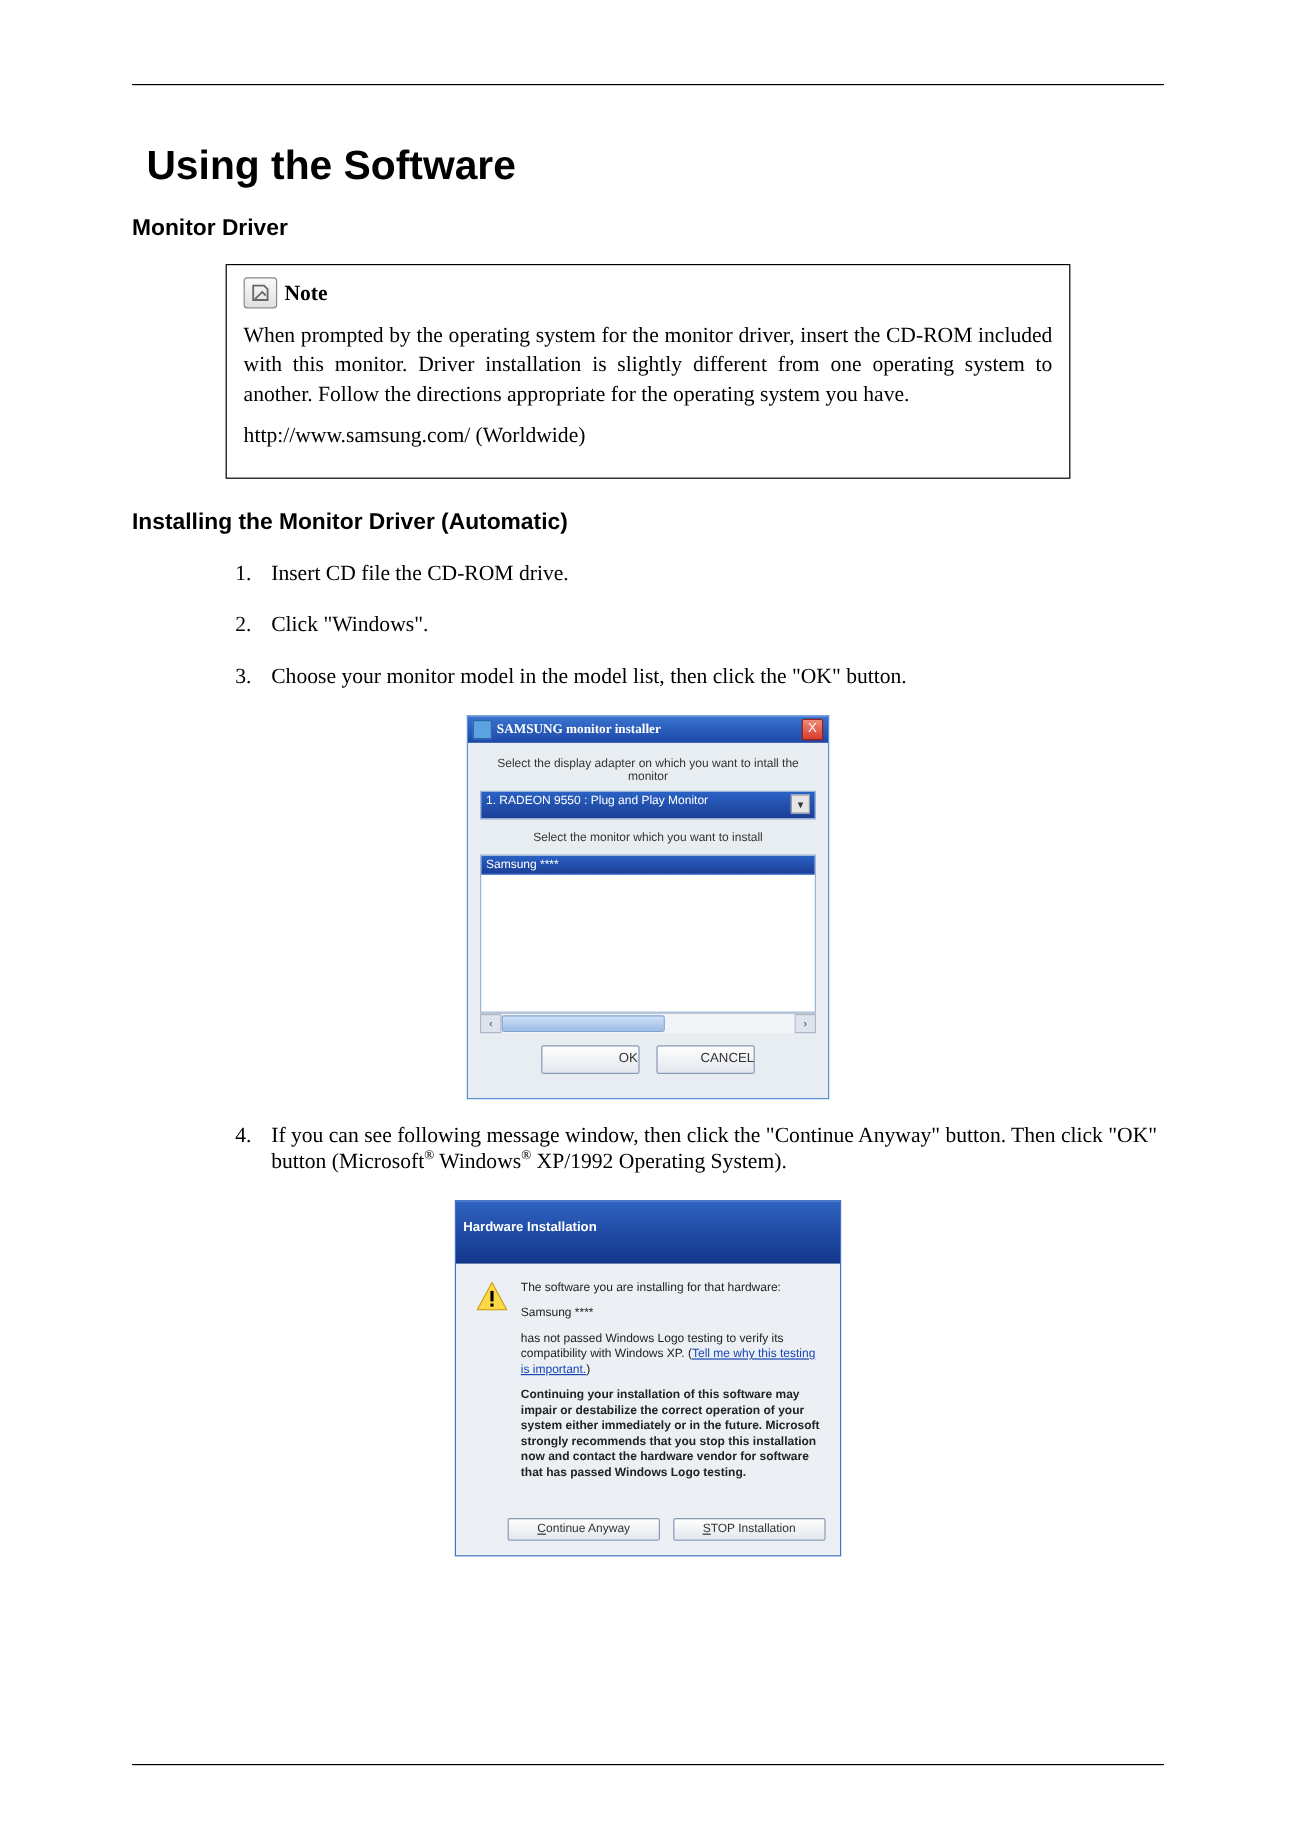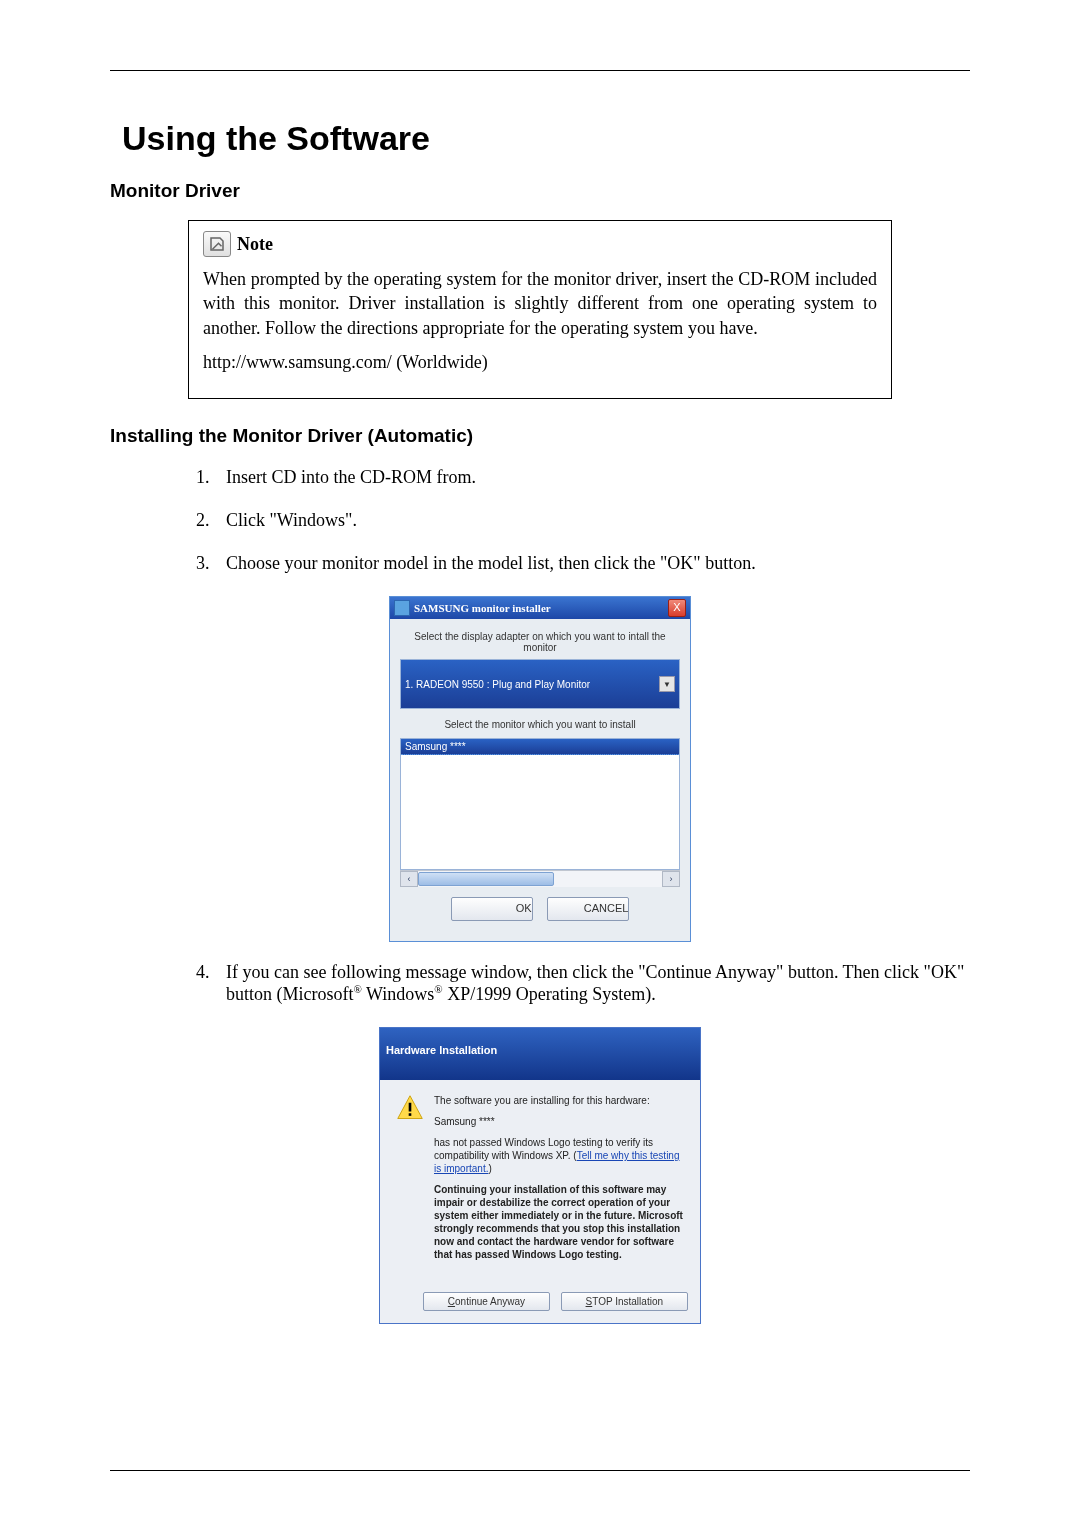--- a/index.html
+++ b/index.html
@@ -101,22 +101,22 @@
     color: #fff; font-size: 11px; line-height: 14px; text-align: center;
     font-family: Arial, sans-serif;
   }
   .dlg1 .body { padding: 8px 10px; font-size: 10px; color:#333; }
   .dlg1 .label-row { text-align: center; margin: 4px 0 6px 0; }
   .dlg1 .combo {
     height: 18px;
     background: linear-gradient(#2a62c4,#1b3e96);
     color: #fff;
     font-size: 10px;
-    padding: 15px 4px;
-    display: flex; align-items: center; justify-content: space-between;
+    padding: 2px 4px;
+    display: flex; justify-content: space-between;
     border: 1px solid #9ab3d8;
   }
   .dlg1 .combo .arrow {
     width: 14px; height: 14px; background:#e6e6e6; border:1px solid #99a;
     display:flex; align-items:center; justify-content:center; color:#333; font-size:8px;
   }
   .dlg1 .listbox {
     margin-top: 8px;
     height: 130px;
     background: #fff;
@@ -223,21 +223,21 @@
       </span>
       <span class="note-label">Note</span>
     </div>
     <p>When prompted by the operating system for the monitor driver, insert the CD-ROM included with this monitor. Driver installation is slightly different from one operating system to another. Follow the directions appropriate for the operating system you have.</p>
     <p>http://www.samsung.com/ (Worldwide)</p>
   </div>
 
   <h2 class="section-title" style="margin-top:26px">Installing the Monitor Driver (Automatic)</h2>
 
   <ol class="steps">
-    <li>Insert CD into the CD-ROM from.</li>
+    <li>Insert CD file the CD-ROM drive.</li>
     <li>Click "Windows".</li>
     <li>Choose your monitor model in the model list, then click the "OK" button.</li>
   </ol>
 
   <div class="figure-wrap">
     <div class="dlg1">
       <div class="titlebar">
         <span class="ticon"></span>
         <span class="ttext">SAMSUNG monitor installer</span>
         <span class="closebtn">X</span>
@@ -262,38 +262,38 @@
         <div class="btnrow">
           <span class="winbtn">OK</span>
           <span class="winbtn">CANCEL</span>
         </div>
       </div>
     </div>
   </div>
 
   <ol class="steps" start="4">
     <li>
-      <span>If you can see following message window, then click the "Continue Anyway" button. Then click "OK" button (Microsoft</span><span class="reg">®</span><span> Windows</span><span class="reg">®</span><span> XP/1999 Operating System).</span>
+      <span>If you can see following message window, then click the "Continue Anyway" button. Then click "OK" button (Microsoft</span><span class="reg">®</span><span> Windows</span><span class="reg">®</span><span> XP/1992 Operating System).</span>
     </li>
   </ol>
 
   <div class="figure-wrap">
     <div class="dlg2">
       <div class="titlebar">Hardware Installation</div>
       <div class="body">
         <div class="row1">
           <div class="warnicon">
             <svg viewBox="0 0 32 32">
                 <polygon points="16,2 30,28 2,28" fill="#ffd94a" stroke="#c89b00" stroke-width="1"></polygon>
                 <rect x="14.5" y="10" width="3" height="10" fill="#000"></rect>
                 <rect x="14.5" y="22" width="3" height="3" fill="#000"></rect>
               </svg>
           </div>
           <div class="msg">
-            <p>The software you are installing for this hardware:</p>
+            <p>The software you are installing for that hardware:</p>
             <p class="prod">Samsung ****</p>
             <p>
               <span>has not passed Windows Logo testing to verify its compatibility with Windows XP. (</span><span class="link">Tell me why this testing is important.</span><span>)</span>
             </p>
             <p class="boldtxt">Continuing your installation of this software may impair or destabilize the correct operation of your system either immediately or in the future. Microsoft strongly recommends that you stop this installation now and contact the hardware vendor for software that has passed Windows Logo testing.</p>
           </div>
         </div>
       </div>
       <div class="btnrow">
         <span class="winbtn2"><span class="u">C</span><span>ontinue Anyway</span></span>

